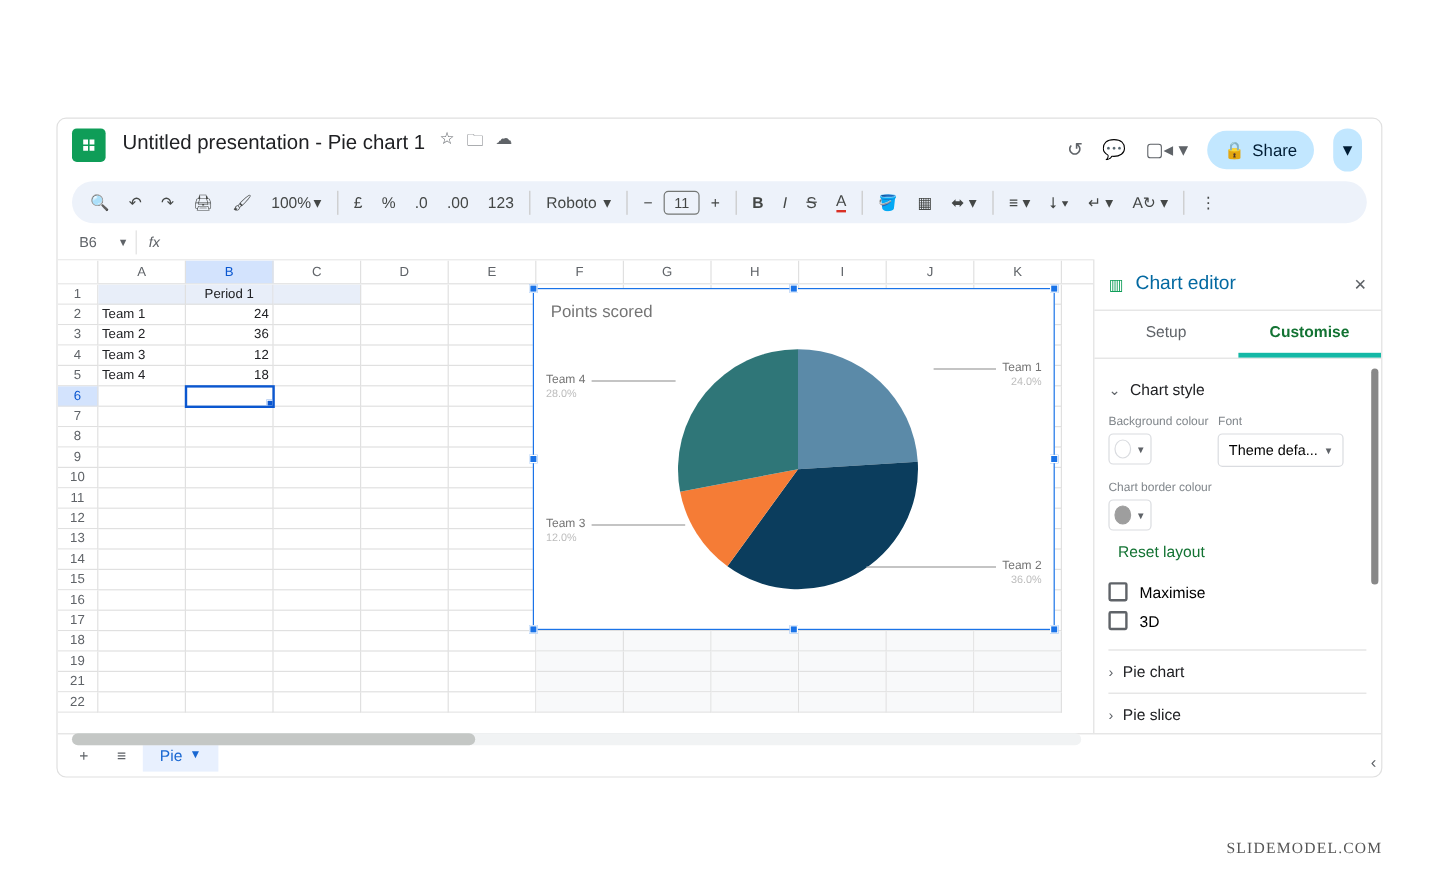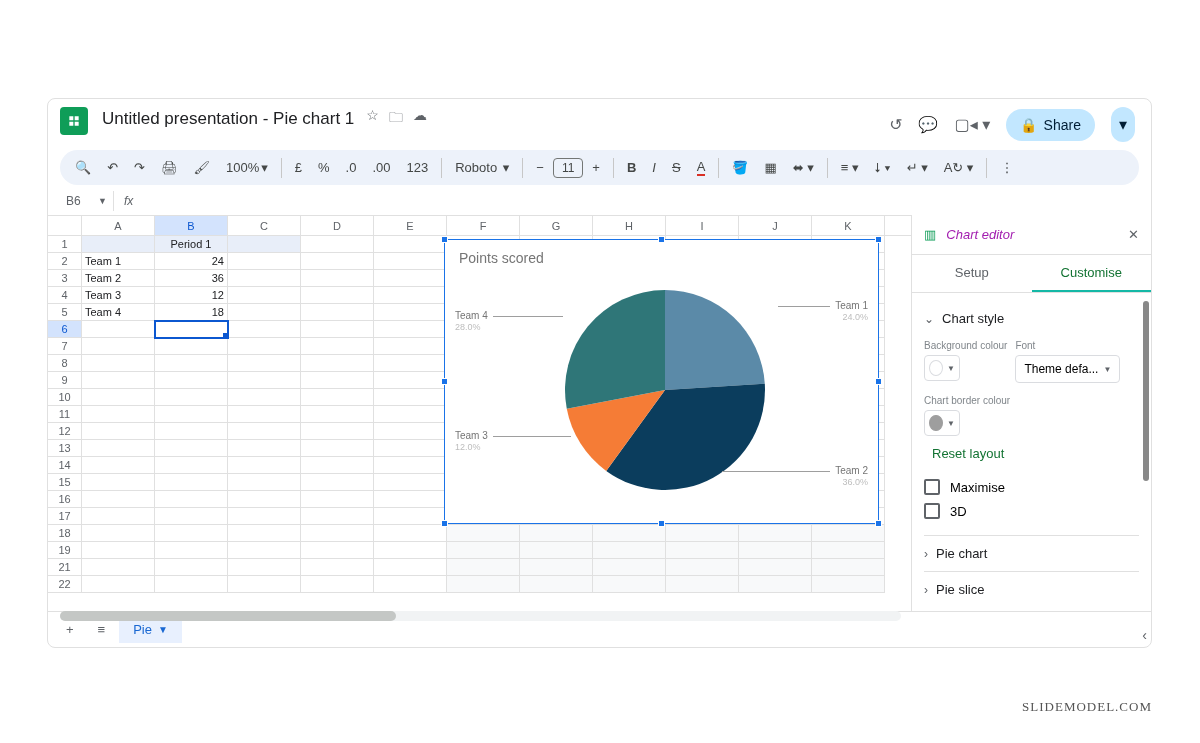--- a/index.html
+++ b/index.html
@@ -61,25 +61,25 @@
 .chart-title { position: absolute; left: 14px; top: 10px; font-size: 14px; color: #757575; }
 .pie-svg { position: absolute; left: 110px; top: 40px; }
 .chart-label { position: absolute; font-size: 10px; color: #757575; line-height: 1.2; }
 .chart-label .pct { color: #bdbdbd; font-size: 9px; }
 .label-line { position: absolute; background: #9e9e9e; height: 1px; }
 
 
 .sidebar { width: 240px; border-left: 1px solid #e0e0e0; display: flex; flex-direction: column; font-size: 13px; background:#fff; }
 .sb-title { display: flex; align-items: center; padding: 12px; gap: 10px; border-bottom: 1px solid #e0e0e0; }
 .sb-title .ico { color: #0f9d58; }
-.sb-title .txt { flex: 1; font-size: 13px; color: #a21caf; font-style: italic; }
+.sb-title .txt { flex: 1; font-size: 16px; color: #0369a1; }
 .sb-title .close { cursor: pointer; color: #5f6368; }
 .sb-tabs { display: flex; border-bottom: 1px solid #e0e0e0; }
 .sb-tab { flex: 1; text-align: center; padding: 10px 0; font-size: 13px; color: #5f6368; cursor: pointer; }
-.sb-tab.active { color: #137333; border-bottom: 2px solid #14b8a6; font-weight: 400; }
+.sb-tab.active { color: #137333; border-bottom: 4px solid #14b8a6; font-weight: 700; }
 .sb-body { flex: 1; overflow-y: auto; padding: 8px 12px; position: relative; }
 .sb-body::after { content:''; position:absolute; right:2px; top:8px; width:6px; height:180px; background:#888; border-radius:3px; }
 .section-head { display: flex; align-items: center; gap: 8px; padding: 10px 0; font-size: 13px; color: #202124; cursor: pointer; }
 .section-head .chev { color: #5f6368; font-size: 12px; }
 .section-body { padding: 4px 0 12px 0; border-bottom: 1px solid #e0e0e0; }
 .field-label { font-size: 10px; color: #80868b; margin-bottom: 4px; }
 .color-swatch { width: 36px; height: 26px; border: 1px solid #dadce0; border-radius: 4px; display: inline-flex; align-items: center; padding: 0 4px; gap: 4px; cursor: pointer; }
 .swatch-circle { width: 16px; height: 16px; border-radius: 50%; border: 1px solid #dadce0; }
 .swatch-circle.grey { background: #9e9e9e; border-color: #9e9e9e; }
 .dd-triangle { font-size: 8px; color: #5f6368; }

